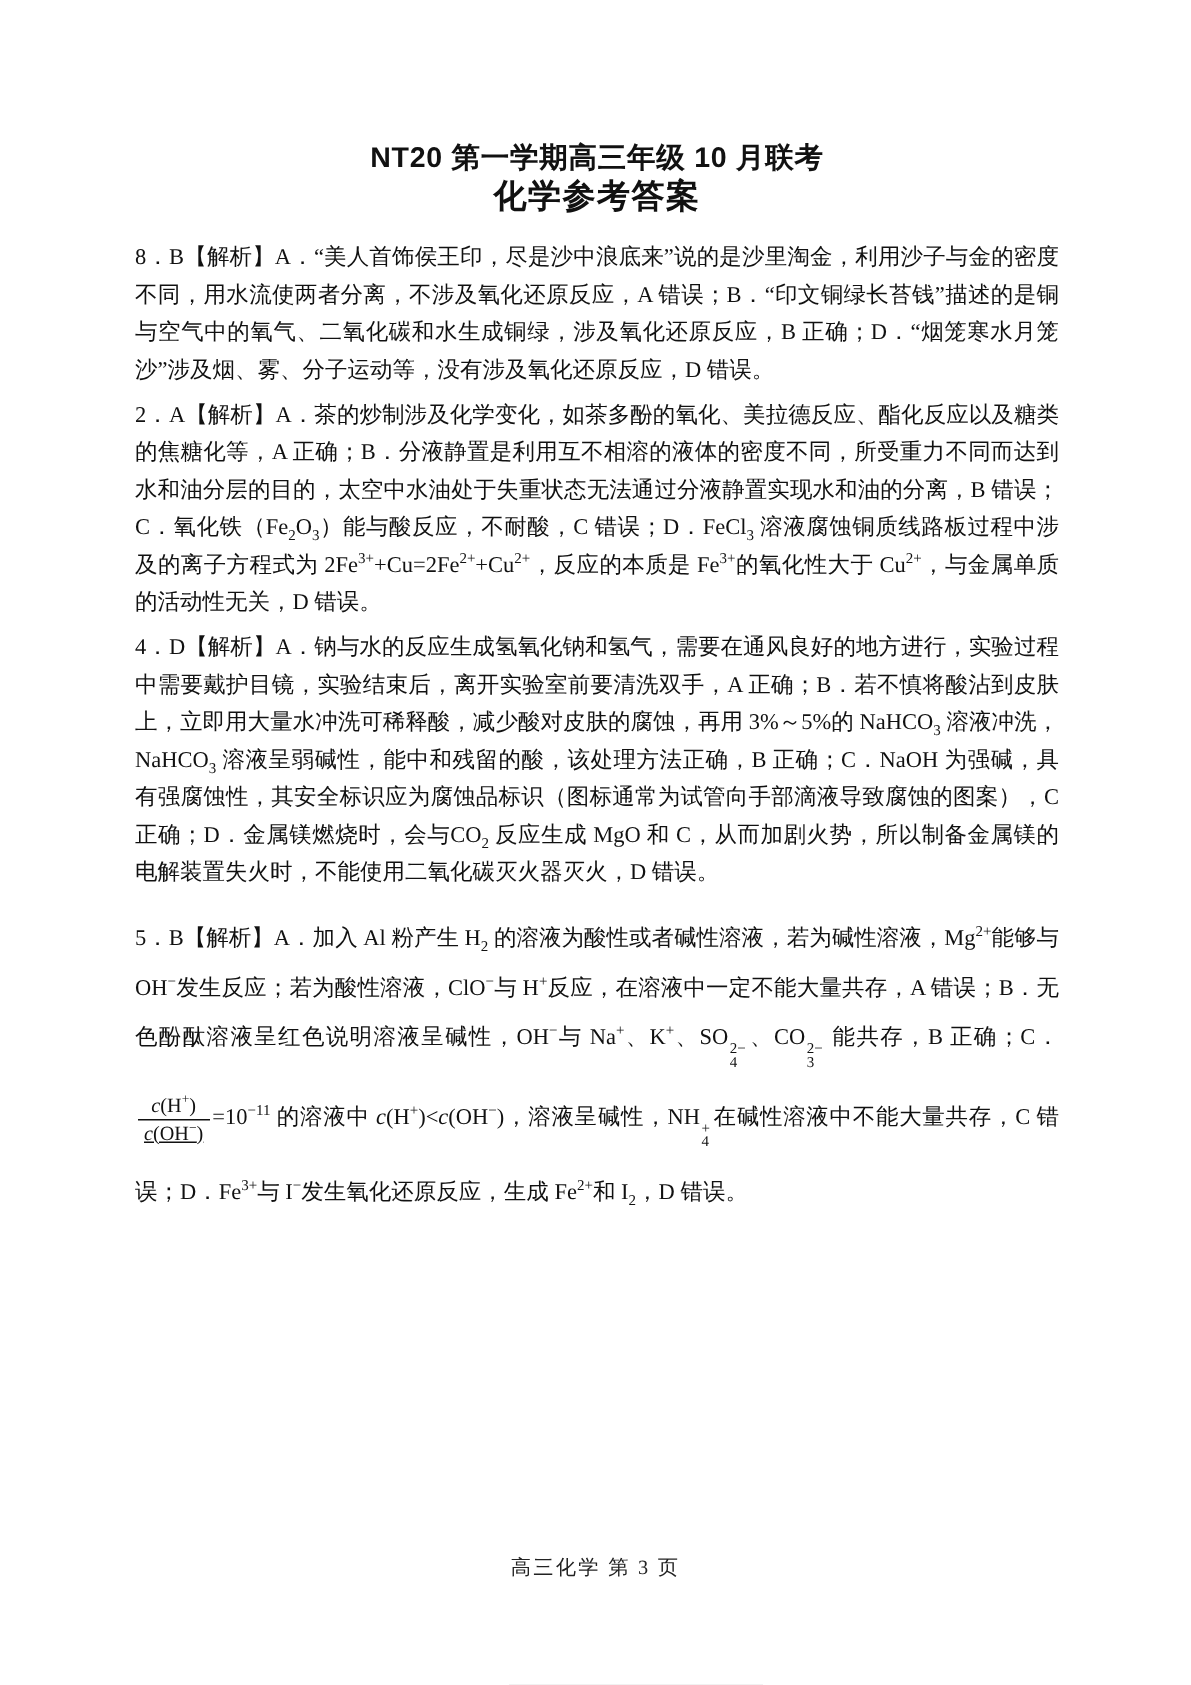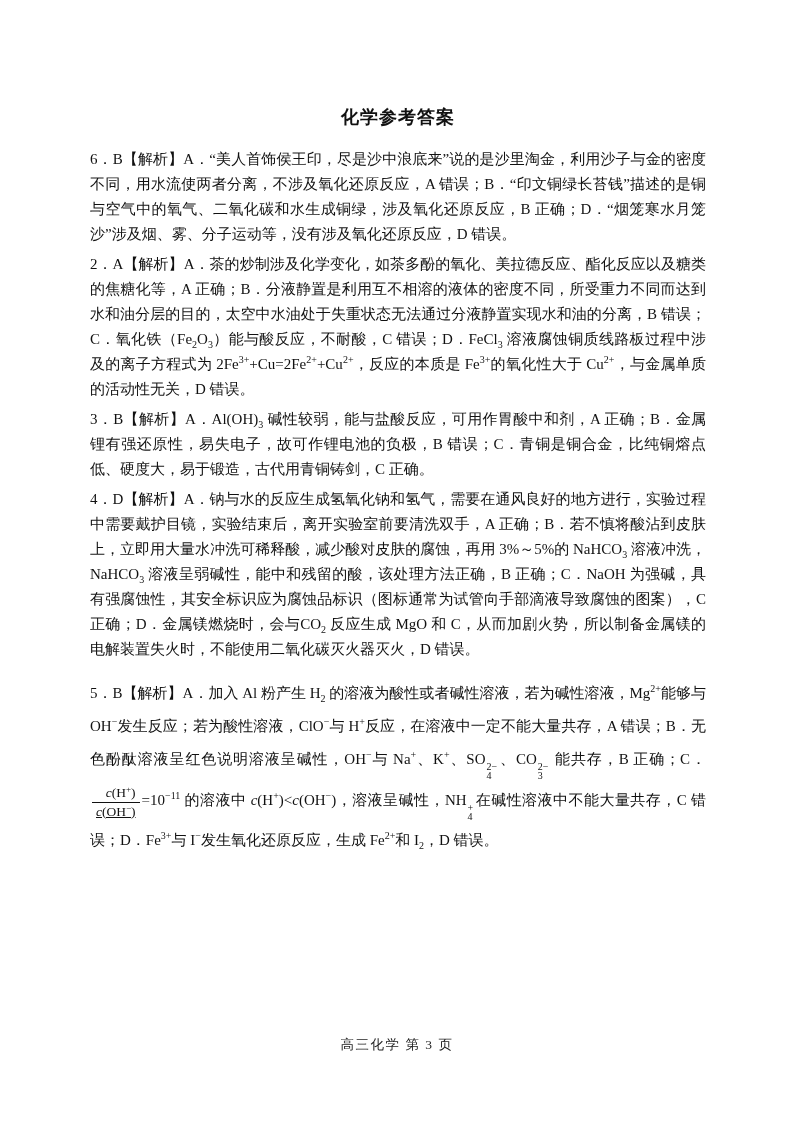--- a/index.html
+++ b/index.html
@@ -27,24 +27,23 @@
     text-align: center;
     font-weight: bold;
     font-size: 19px;
     line-height: 26px;
     font-family: "Liberation Sans", "DejaVu Sans", sans-serif;
     letter-spacing: 0.5px;
   }
   .subtitle {
     text-align: center;
     font-weight: bold;
-    font-size: 18px;
+    font-size: 22px;
     line-height: 24px;
-    margin-top: 13px;
-    font-family: Liberation Mono, monospace;
+    font-family: Liberation Serif, serif;
     letter-spacing: 1px;
   }
   .answers {
     margin-top: 17px;
   }
   .ans {
     font-size: 15px;
     line-height: 25px;
     text-align: justify;
     margin: 0 0 5px 0;
@@ -57,25 +56,25 @@
     display: inline-flex;
     flex-direction: column;
     align-items: flex-start;
     font-size: 10px;
     line-height: 9px;
     vertical-align: -6px;
     margin: 0 2px 0 1px;
   }
   .ans .frac {
     display: inline-block;
-    text-align: right;
+    text-align: center;
     vertical-align: middle;
     font-size: 13.5px;
     line-height: 1.15;
-    margin: 5px 2px;
+    margin: 16px 2px;
   }
   .ans .frac .num {
     display: block;
     border-bottom: 1px solid #111;
     padding: 0 4px 1px 4px;
   }
   .ans .frac .den {
     display: block;
     padding: 1px 4px 0 4px;
     text-decoration: underline;
@@ -100,25 +99,25 @@
     font-size: 13.5px;
     color: #222;
     letter-spacing: 1.5px;
   }
 </style>
 </head>
 <body>
 
 <div class="page">
   <div class="content">
+    <div class="title">NT20 第一学期高三年级 10 月联考</div>
     <div class="subtitle">化学参考答案</div>
     <div class="answers">
-      <p class="ans">6．B【解析】A．“美人首饰侯王印，尽是沙中浪底来”说的是沙里淘金，利用沙子与金的密度不同，用水流使两者分离，不涉及氧化还原反应，A 错误；B．“印文铜绿长苔钱”描述的是铜与空气中的氧气、二氧化碳和水生成铜绿，涉及氧化还原反应，B 正确；D．“烟笼寒水月笼沙”涉及烟、雾、分子运动等，没有涉及氧化还原反应，D 错误。</p>
+      <p class="ans">8．B【解析】A．“美人首饰侯王印，尽是沙中浪底来”说的是沙里淘金，利用沙子与金的密度不同，用水流使两者分离，不涉及氧化还原反应，A 错误；B．“印文铜绿长苔钱”描述的是铜与空气中的氧气、二氧化碳和水生成铜绿，涉及氧化还原反应，B 正确；D．“烟笼寒水月笼沙”涉及烟、雾、分子运动等，没有涉及氧化还原反应，D 错误。</p>
       <p class="ans">2．A【解析】A．茶的炒制涉及化学变化，如茶多酚的氧化、美拉德反应、酯化反应以及糖类的焦糖化等，A 正确；B．分液静置是利用互不相溶的液体的密度不同，所受重力不同而达到水和油分层的目的，太空中水油处于失重状态无法通过分液静置实现水和油的分离，B 错误；C．氧化铁（Fe<sub>2</sub>O<sub>3</sub>）能与酸反应，不耐酸，C 错误；D．FeCl<sub>3</sub> 溶液腐蚀铜质线路板过程中涉及的离子方程式为 2Fe<sup>3+</sup>+Cu=2Fe<sup>2+</sup>+Cu<sup>2+</sup>，反应的本质是 Fe<sup>3+</sup>的氧化性大于 Cu<sup>2+</sup>，与金属单质的活动性无关，D 错误。</p>
-      <p class="ans">3．B【解析】A．Al(OH)<sub>3</sub> 碱性较弱，能与盐酸反应，可用作胃酸中和剂，A 正确；B．金属锂有强还原性，易失电子，故可作锂电池的负极，B 错误；C．青铜是铜合金，比纯铜熔点低、硬度大，易于锻造，古代用青铜铸剑，C 正确。</p>
       <p class="ans">4．D【解析】A．钠与水的反应生成氢氧化钠和氢气，需要在通风良好的地方进行，实验过程中需要戴护目镜，实验结束后，离开实验室前要清洗双手，A 正确；B．若不慎将酸沾到皮肤上，立即用大量水冲洗可稀释酸，减少酸对皮肤的腐蚀，再用 3%～5%的 NaHCO<sub>3</sub> 溶液冲洗，NaHCO<sub>3</sub> 溶液呈弱碱性，能中和残留的酸，该处理方法正确，B 正确；C．NaOH 为强碱，具有强腐蚀性，其安全标识应为腐蚀品标识（图标通常为试管向手部滴液导致腐蚀的图案），C 正确；D．金属镁燃烧时，会与CO<sub>2</sub> 反应生成 MgO 和 C，从而加剧火势，所以制备金属镁的电解装置失火时，不能使用二氧化碳灭火器灭火，D 错误。</p>
       <p class="ans p5">5．B【解析】A．加入 Al 粉产生 H<sub>2</sub> 的溶液为酸性或者碱性溶液，若为碱性溶液，Mg<sup>2+</sup>能够与 OH<sup>−</sup>发生反应；若为酸性溶液，ClO<sup>−</sup>与 H<sup>+</sup>反应，在溶液中一定不能大量共存，A 错误；B．无色酚酞溶液呈红色说明溶液呈碱性，OH<sup>−</sup>与 Na<sup>+</sup>、K<sup>+</sup>、SO<span class="scripts">
             <span>2−</span>
             <span>4</span>
           </span>、CO<span class="scripts">
             <span>2−</span>
             <span>3</span>
           </span> 能共存，B 正确；C．<span class="frac"><span class="num"><i>c</i>(H<sup>+</sup>)</span><span class="den"><i>c</i>(OH<sup>−</sup>)</span></span>=10<sup>−11</sup> 的溶液中 <i>c</i>(H<sup>+</sup>)&lt;<i>c</i>(OH<sup>−</sup>)，溶液呈碱性，NH<span class="scripts">
             <span>+</span>
             <span>4</span>

